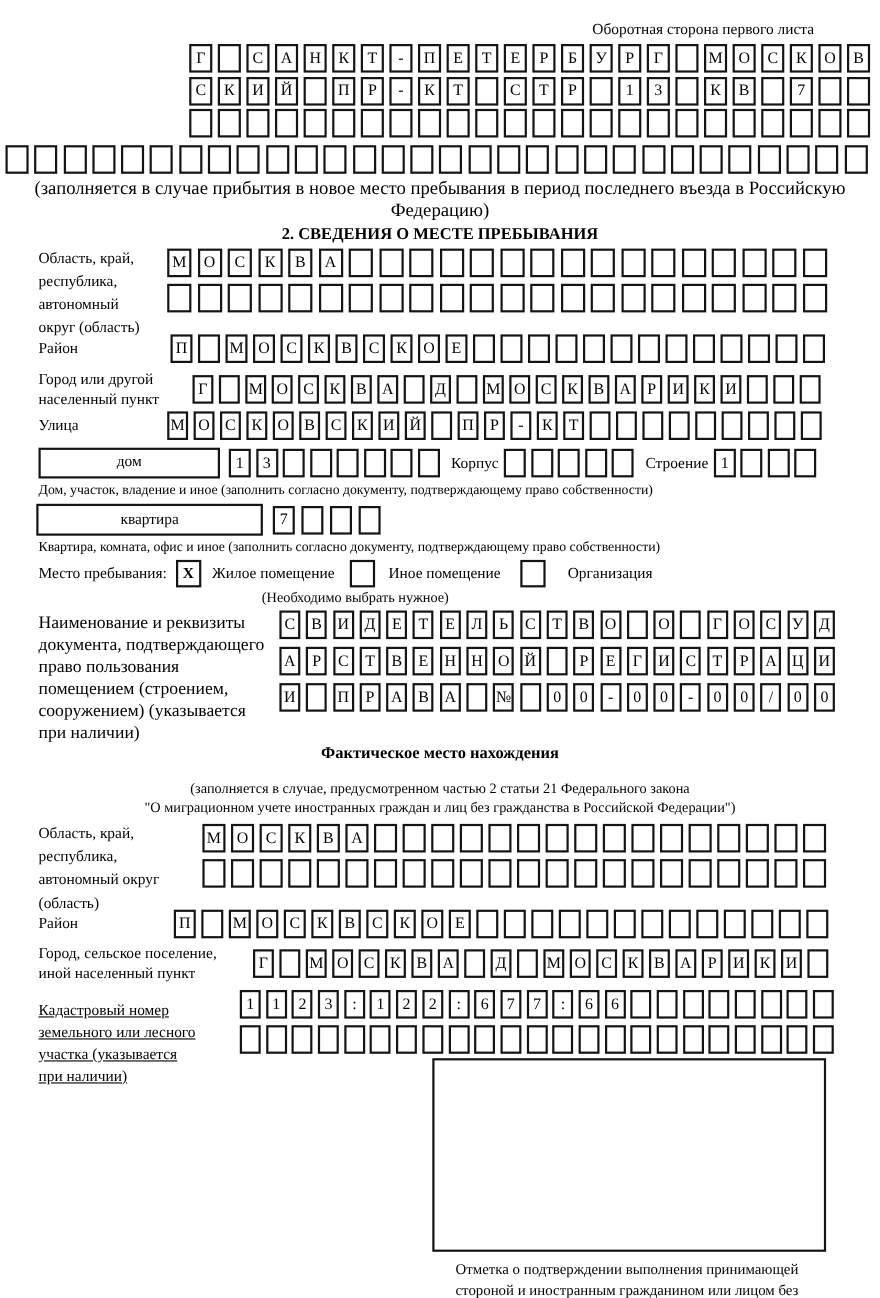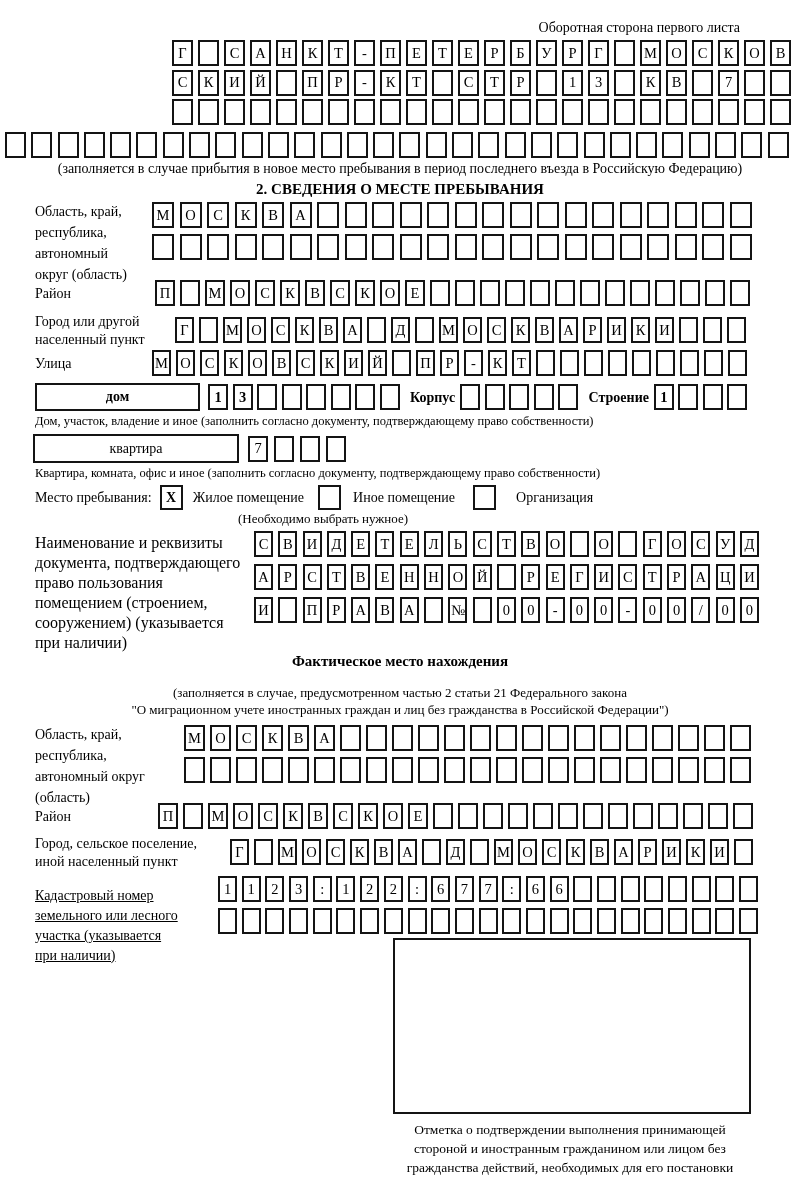--- a/index.html
+++ b/index.html
@@ -28,21 +28,21 @@
   .r-apt .cell{width:20px;margin-right:6px;}
   .r-doc .cell{width:19px;margin-right:5.3px;}
   .r-region2 .cell{width:21px;margin-right:5px;}
   .r-district2 .cell{width:20px;margin-right:5px;}
   .r-city2 .cell{width:19px;margin-right:5px;}
   .r-cad .cell{width:19px;margin-right:4.7px;}
 
   .band{position:relative;}
   .lbl{font-size:14px; line-height:21px;}
   .lbl-abs{position:absolute; left:35px; top:0;}
-  .caption{font-size:14px; text-align:center;}
+  .caption{font-size:17px; text-align:center;}
   .caption-left{font-size:12.5px; margin-left:35px;}
   .title{font-weight:bold; font-size:15px; text-align:center;}
   .note-center{font-size:13px; text-align:center; line-height:17px;}
 
   .field-rect{
     box-sizing:border-box; border:2px solid #141414; height:28px;
     display:flex; align-items:center; justify-content:center; font-size:14px;
   }
   .chk{
     box-sizing:border-box; width:23px; height:25px; border:2px solid #141414;
@@ -330,21 +330,21 @@
         <span class="cell"></span>
         <span class="cell"></span>
         <span class="cell"></span>
         <span class="cell"></span>
         <span class="cell"></span>
         <span class="cell"></span>
         <span class="cell"></span>
       </div>
   </div>
 
-  <div style="display:flex; align-items:center; margin-left:35px; margin-top:2px; height:28px;font-weight:bold;">
+  <div style="display:flex; align-items:center; margin-left:35px; margin-top:2px; height:28px;">
     <div class="field-rect" style="width:165px;">
       <span>дом</span>
     </div>
     <div class="boxrow r-house" style="margin-left:8px;">
         <span class="cell">1</span>
         <span class="cell">3</span>
         <span class="cell"></span>
         <span class="cell"></span>
         <span class="cell"></span>
         <span class="cell"></span>

